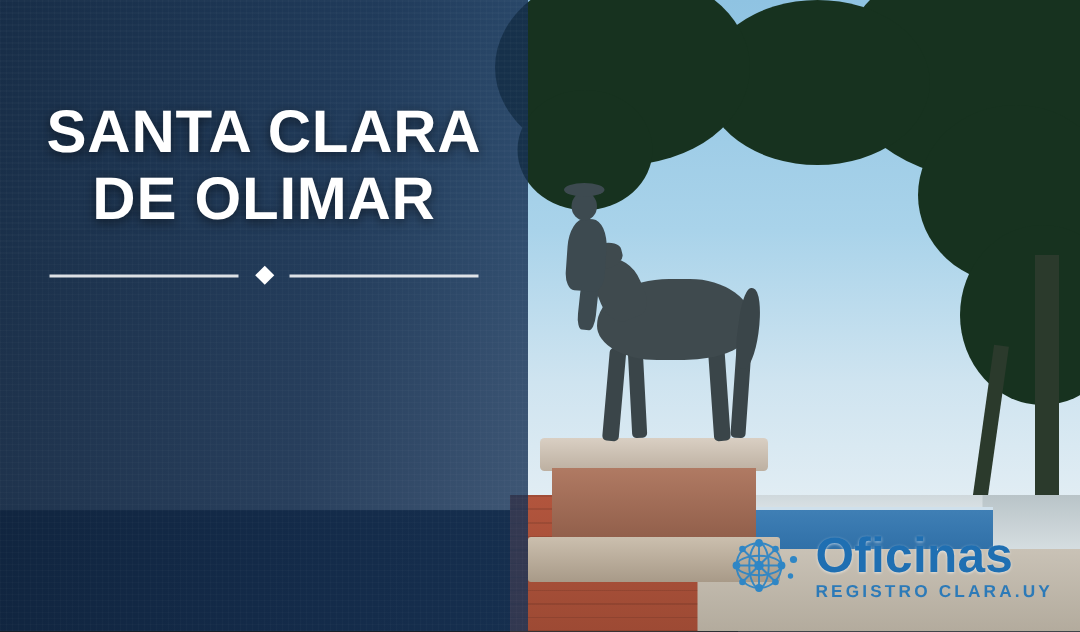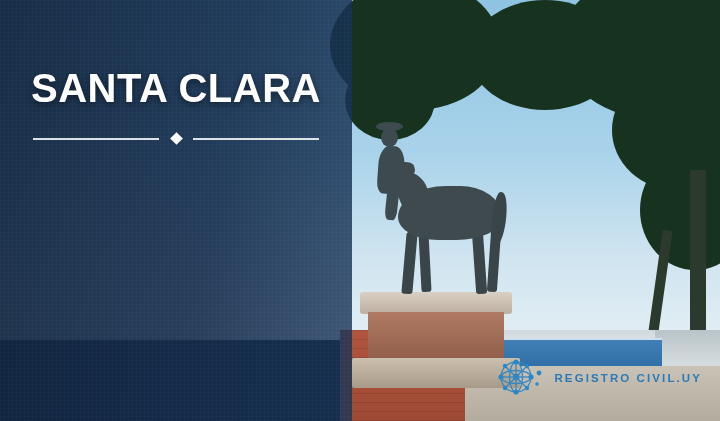--- a/index.html
+++ b/index.html
@@ -375,20 +375,21 @@
 
   <div class="overlay"></div>
   <div class="overlay-feather"></div>
 
   <div class="title-wrap">
     <div class="serif-title">
     </div>
 
     <div class="big-name">
       <span class="l1">SANTA CLARA</span>
+      <span class="l2">DE OLIMAR</span>
     </div>
 
     <div class="divider">
       <span class="bar left"></span>
       <span class="dot"></span>
       <span class="bar right"></span>
     </div>
   </div>
 
   <div class="logo">
@@ -412,17 +413,18 @@
           <circle cx="35" cy="15" r="2.2"></circle>
           <circle cx="13" cy="37" r="2.2"></circle>
           <circle cx="35" cy="37" r="2.2"></circle>
           <circle cx="24" cy="26" r="3.2"></circle>
           <circle cx="47" cy="22" r="2.4"></circle>
           <circle cx="45" cy="33" r="1.8"></circle>
         </g>
       </svg>
     </div>
     <div class="logo-text">
-      <span class="logo-sub">REGISTRO CIVIL.UY</span>
+      <span class="logo-main">Oficinas</span>
+      <span class="logo-sub">REGISTRO CLARA.UY</span>
     </div>
   </div>
 
 </div>
 
 </body></html>

